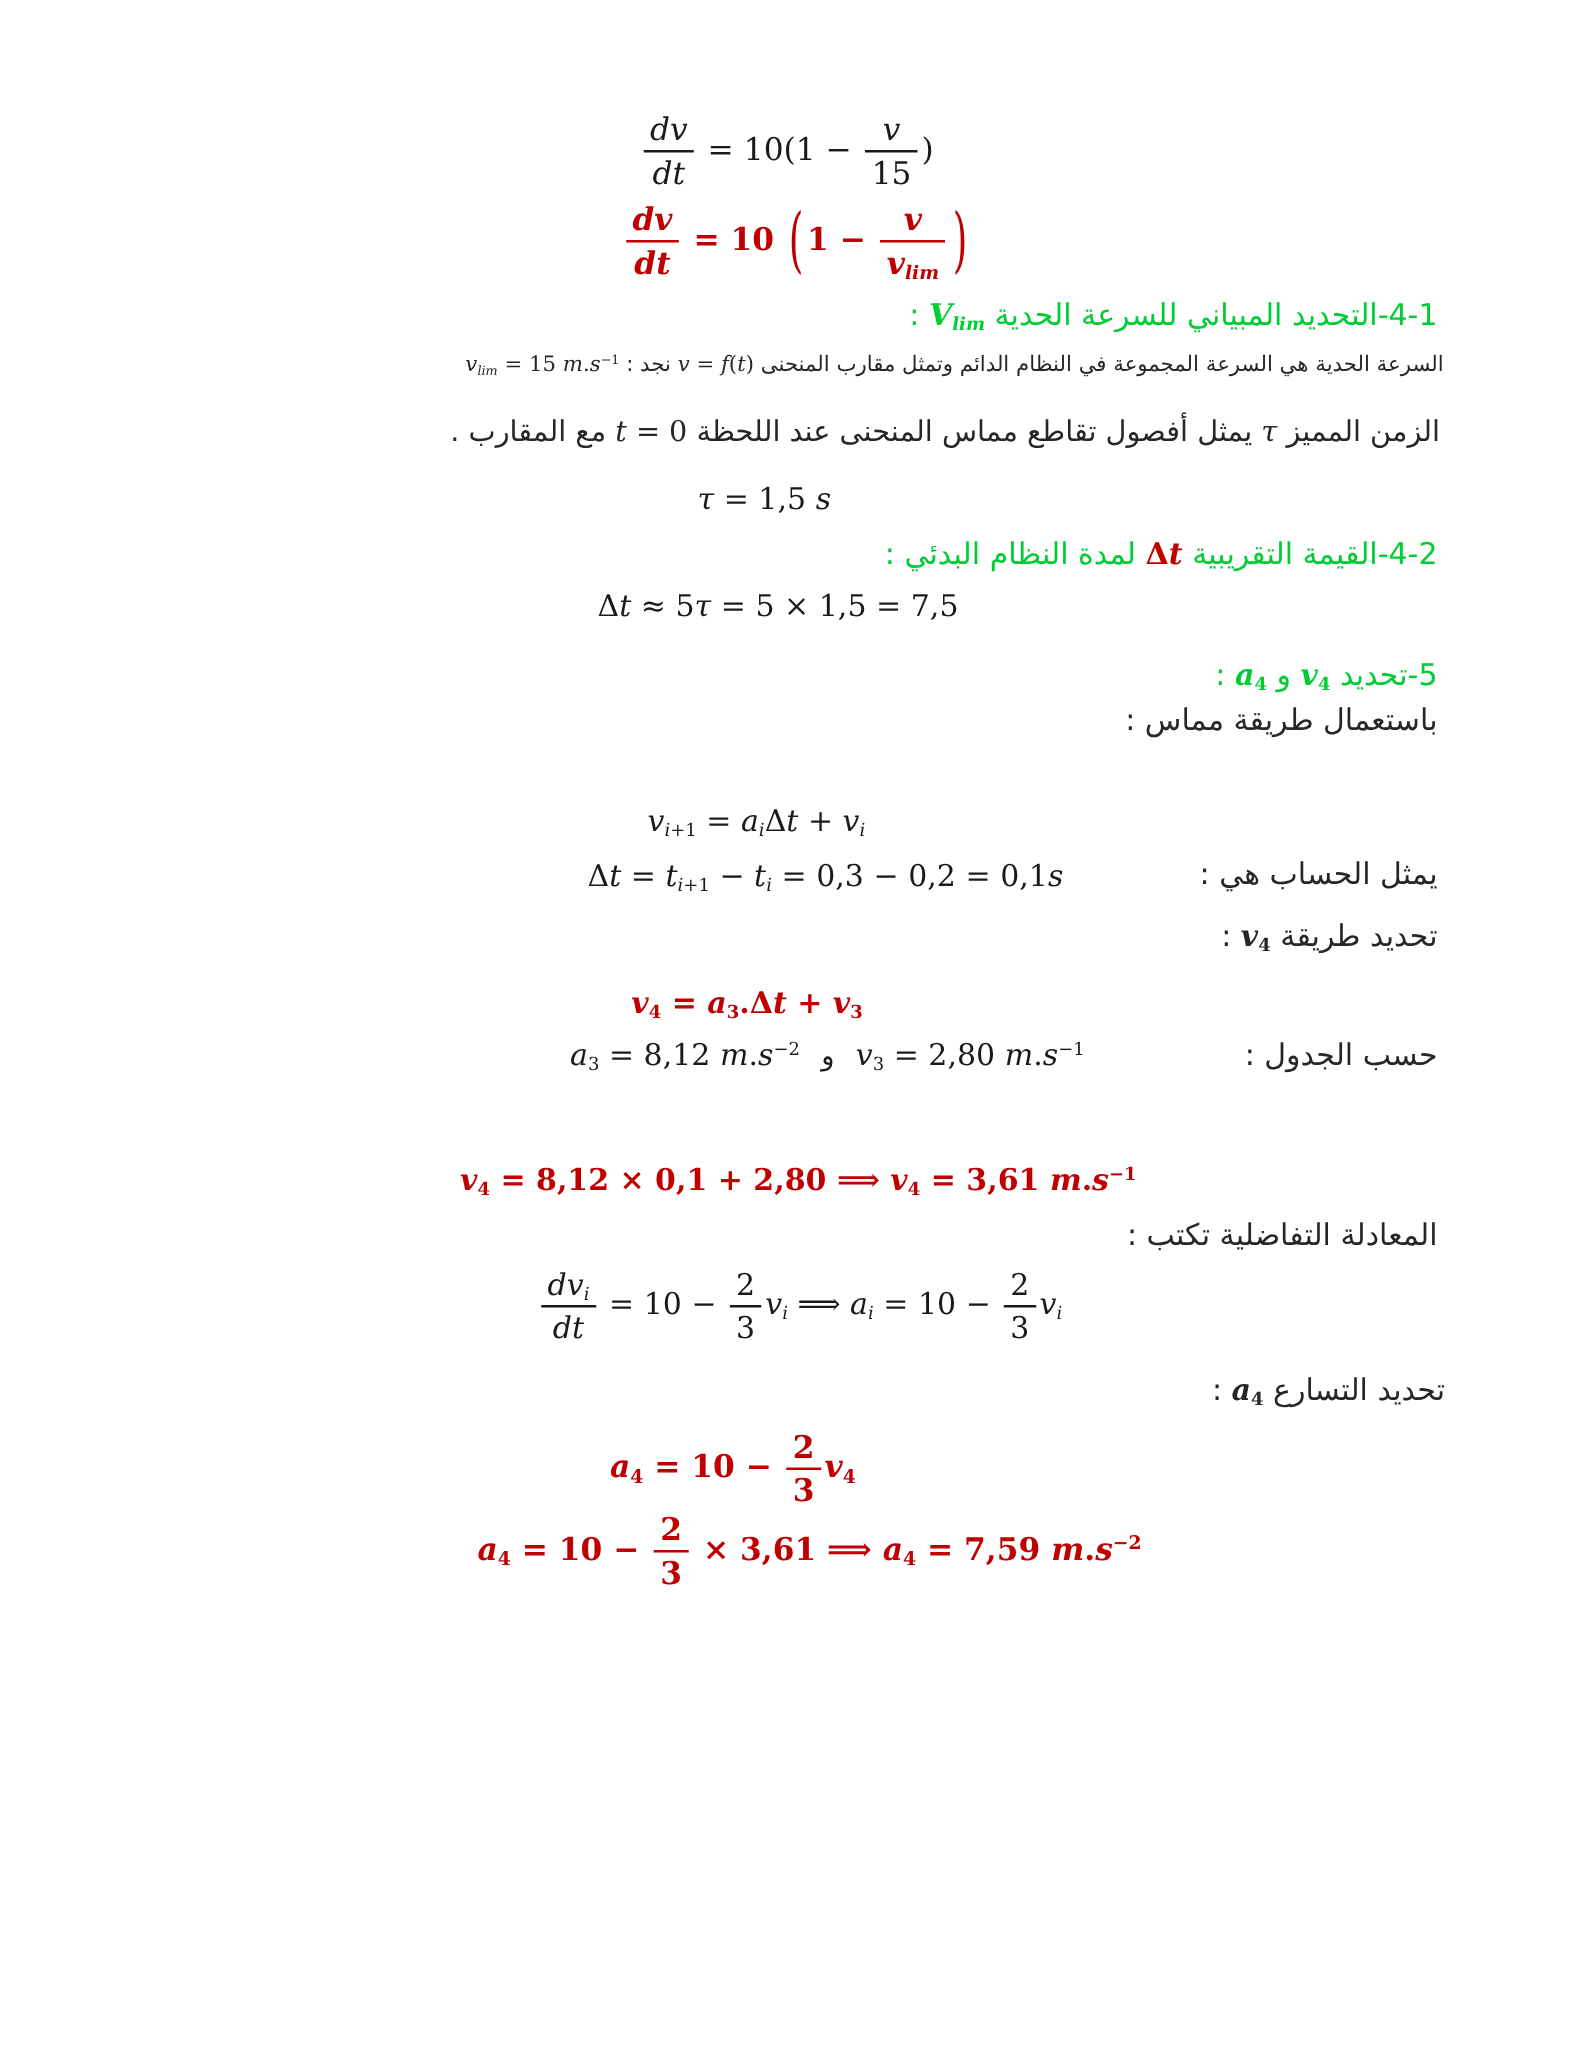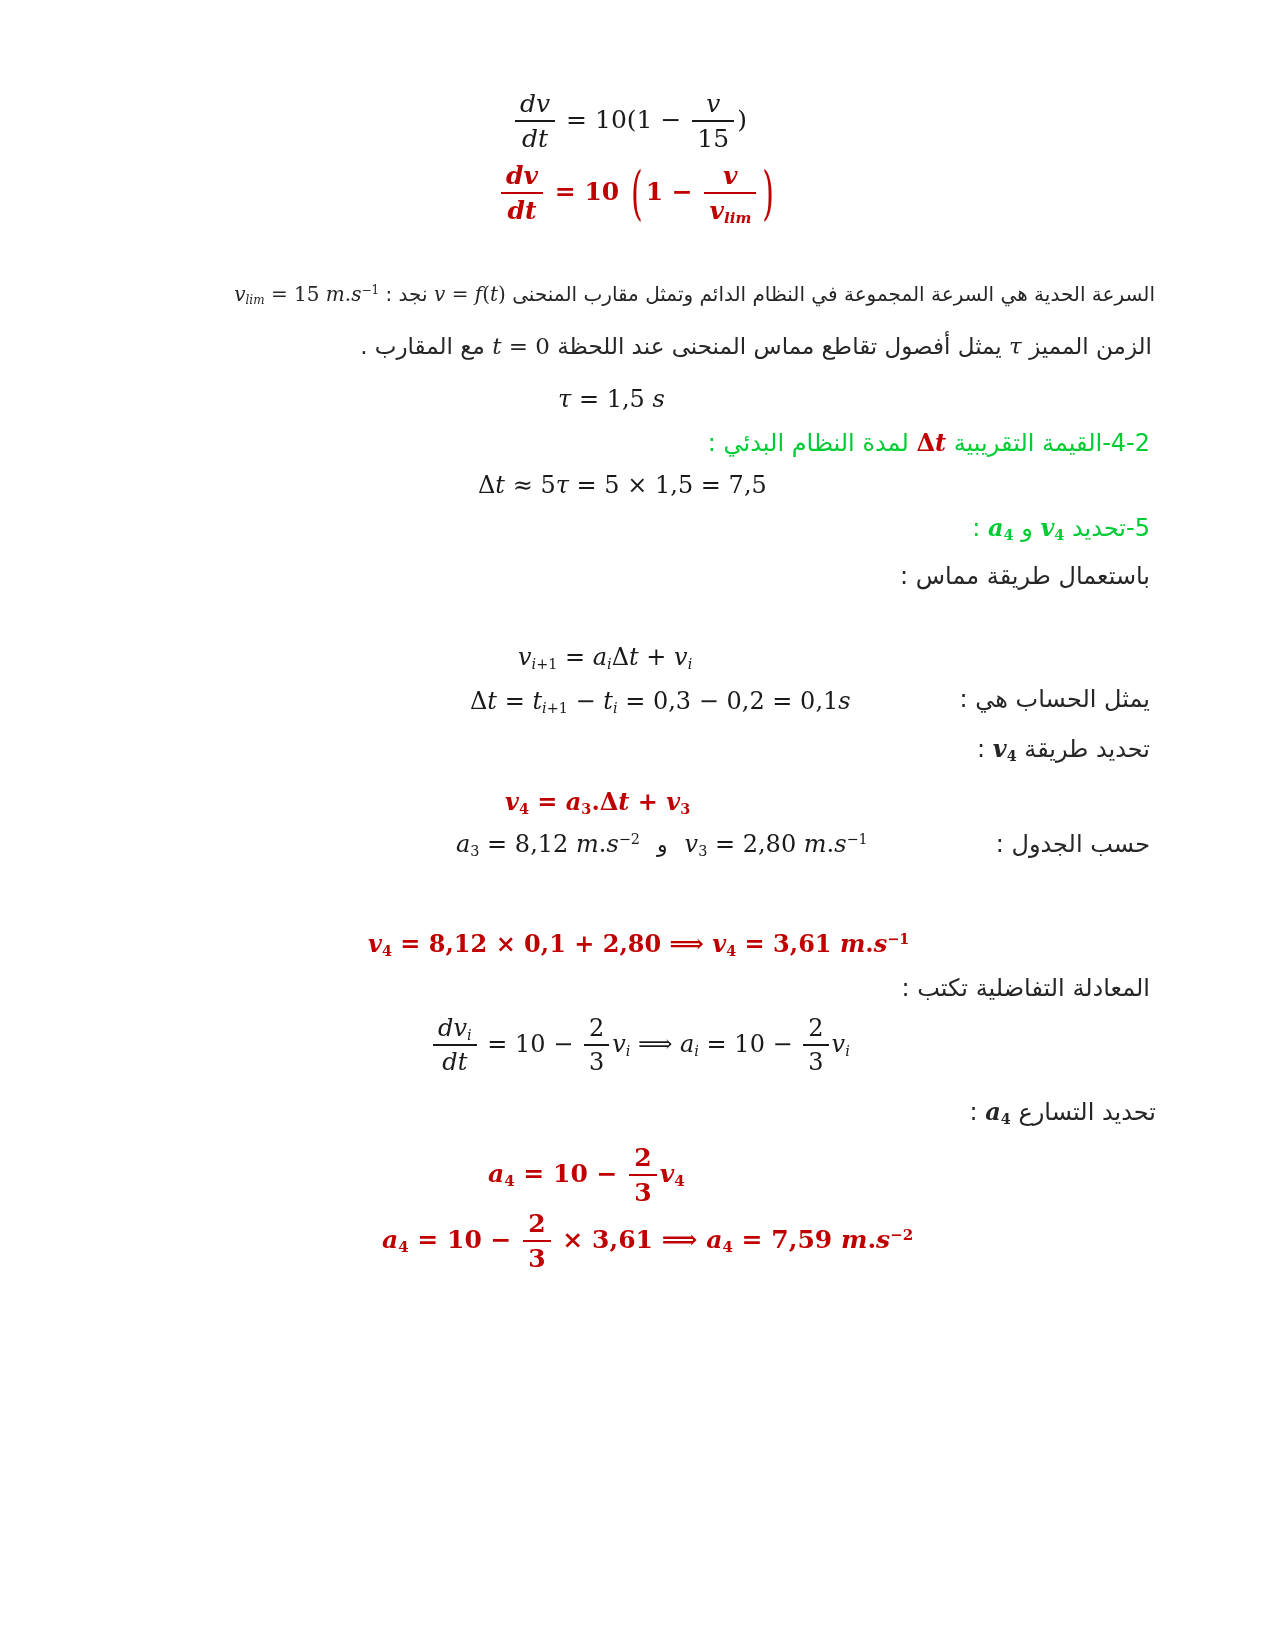--- a/index.html
+++ b/index.html
@@ -39,38 +39,41 @@
       </span><span class="rm">)</span></div>
 
   <div class="abs eq math redline" style="left:498px;top:160px;"><span class="frac">
         <span class="fn"><span class="it">d</span><span class="it">v</span></span>
         <span class="fd"><span class="it">d</span><span class="it">t</span></span>
       </span><span class="rm"> </span><span class="rm">=</span><span class="rm"> </span><span class="rm">1</span><span class="rm">0</span><span class="rm"> </span><span class="bigp">(</span><span class="rm">1</span><span class="rm"> </span><span class="rm">−</span><span class="rm"> </span><span class="frac">
         <span class="fn"><span class="it">v</span></span>
         <span class="fd"><span class="it">v</span><sub><span class="it">l</span><span class="it">i</span><span class="it">m</span></sub></span>
       </span><span class="bigp">)</span></div>
 
+  <div class="abs ar green" style="right:125px;top:236px;">
+    <span>4-1-التحديد المبياني للسرعة الحدية </span><span class="math mb" dir="ltr"><span class="it">V</span><sub><span class="it">l</span><span class="it">i</span><span class="it">m</span></sub></span><span> :</span>
+  </div>
 
-  <div class="abs ar" style="right:120px;top:281px;font-size:20px;">
+  <div class="abs ar" style="right:120px;top:281px;font-size:17px;">
     <span>السرعة الحدية هي السرعة المجموعة في النظام الدائم وتمثل مقارب المنحنى </span><span class="math" dir="ltr"><span class="it">v</span><span class="rm"> </span><span class="rm">=</span><span class="rm"> </span><span class="it">f</span><span class="rm">(</span><span class="it">t</span><span class="rm">)</span></span><span> نجد : </span><span class="math" dir="ltr"><span class="it">v</span><sub><span class="it">l</span><span class="it">i</span><span class="it">m</span></sub><span class="rm"> </span><span class="rm">=</span><span class="rm"> </span><span class="rm">1</span><span class="rm">5</span><span class="rm"> </span><span class="it">m</span><span class="rm">.</span><span class="it">s</span><sup><span class="rm">−</span><span class="rm">1</span></sup></span>
   </div>
 
   <div class="abs ar" style="right:123px;top:332px;font-size:23px;text-align:center;">
     <span>الزمن المميز </span><span class="math" dir="ltr"><span class="it">τ</span></span><span> يمثل أفصول تقاطع مماس المنحنى عند اللحظة </span><span class="math" dir="ltr"><span class="it">t</span><span class="rm"> </span><span class="rm">=</span><span class="rm"> </span><span class="rm">0</span></span><span> مع المقارب .</span>
   </div>
 
   <div class="abs eq-sm math blackmath" style="left:558px;top:384px;"><span class="it">τ</span><span class="rm"> </span><span class="rm">=</span><span class="rm"> </span><span class="rm">1</span><span class="rm">,</span><span class="rm">5</span><span class="rm"> </span><span class="it">s</span></div>
 
   <div class="abs ar green" style="right:125px;top:427px;">
     <span>4-2-القيمة التقريبية </span><span class="math mred" dir="ltr"><span class="rm">Δ</span><span class="it">t</span></span><span> لمدة النظام البدئي :</span>
   </div>
 
   <div class="abs eq-sm math blackmath" style="left:478px;top:470px;"><span class="rm">Δ</span><span class="it">t</span><span class="rm"> </span><span class="rm">≈</span><span class="rm"> </span><span class="rm">5</span><span class="it">τ</span><span class="rm"> </span><span class="rm">=</span><span class="rm"> </span><span class="rm">5</span><span class="rm"> </span><span class="rm">×</span><span class="rm"> </span><span class="rm">1</span><span class="rm">,</span><span class="rm">5</span><span class="rm"> </span><span class="rm">=</span><span class="rm"> </span><span class="rm">7</span><span class="rm">,</span><span class="rm">5</span></div>
 
-  <div class="abs ar green" style="right:125px;top:512px;">
+  <div class="abs ar green" style="right:125px;top:524px;">
     <span>5-تحديد </span><span class="math mb" dir="ltr"><span class="it">v</span><sub><span class="rm">4</span></sub></span><span> و </span><span class="math mb" dir="ltr"><span class="it">a</span><sub><span class="rm">4</span></sub></span><span> :</span>
   </div>
 
   <div class="abs ar" style="right:125px;top:561px;">باستعمال طريقة مماس :</div>
 
   <div class="abs eq-sm math blackmath" style="left:518px;top:642px;"><span class="it">v</span><sub><span class="it">i</span><span class="rm">+</span><span class="rm">1</span></sub><span class="rm"> </span><span class="rm">=</span><span class="rm"> </span><span class="it">a</span><sub><span class="it">i</span></sub><span class="rm">Δ</span><span class="it">t</span><span class="rm"> </span><span class="rm">+</span><span class="rm"> </span><span class="it">v</span><sub><span class="it">i</span></sub></div>
 
   <div class="abs ar" style="right:125px;top:684px;">يمثل الحساب هي :</div>
   <div class="abs eq-sm math blackmath" style="left:470px;top:686px;"><span class="rm">Δ</span><span class="it">t</span><span class="rm"> </span><span class="rm">=</span><span class="rm"> </span><span class="it">t</span><sub><span class="it">i</span><span class="rm">+</span><span class="rm">1</span></sub><span class="rm"> </span><span class="rm">−</span><span class="rm"> </span><span class="it">t</span><sub><span class="it">i</span></sub><span class="rm"> </span><span class="rm">=</span><span class="rm"> </span><span class="rm">0</span><span class="rm">,</span><span class="rm">3</span><span class="rm"> </span><span class="rm">−</span><span class="rm"> </span><span class="rm">0</span><span class="rm">,</span><span class="rm">2</span><span class="rm"> </span><span class="rm">=</span><span class="rm"> </span><span class="rm">0</span><span class="rm">,</span><span class="rm">1</span><span class="it">s</span></div>
 

